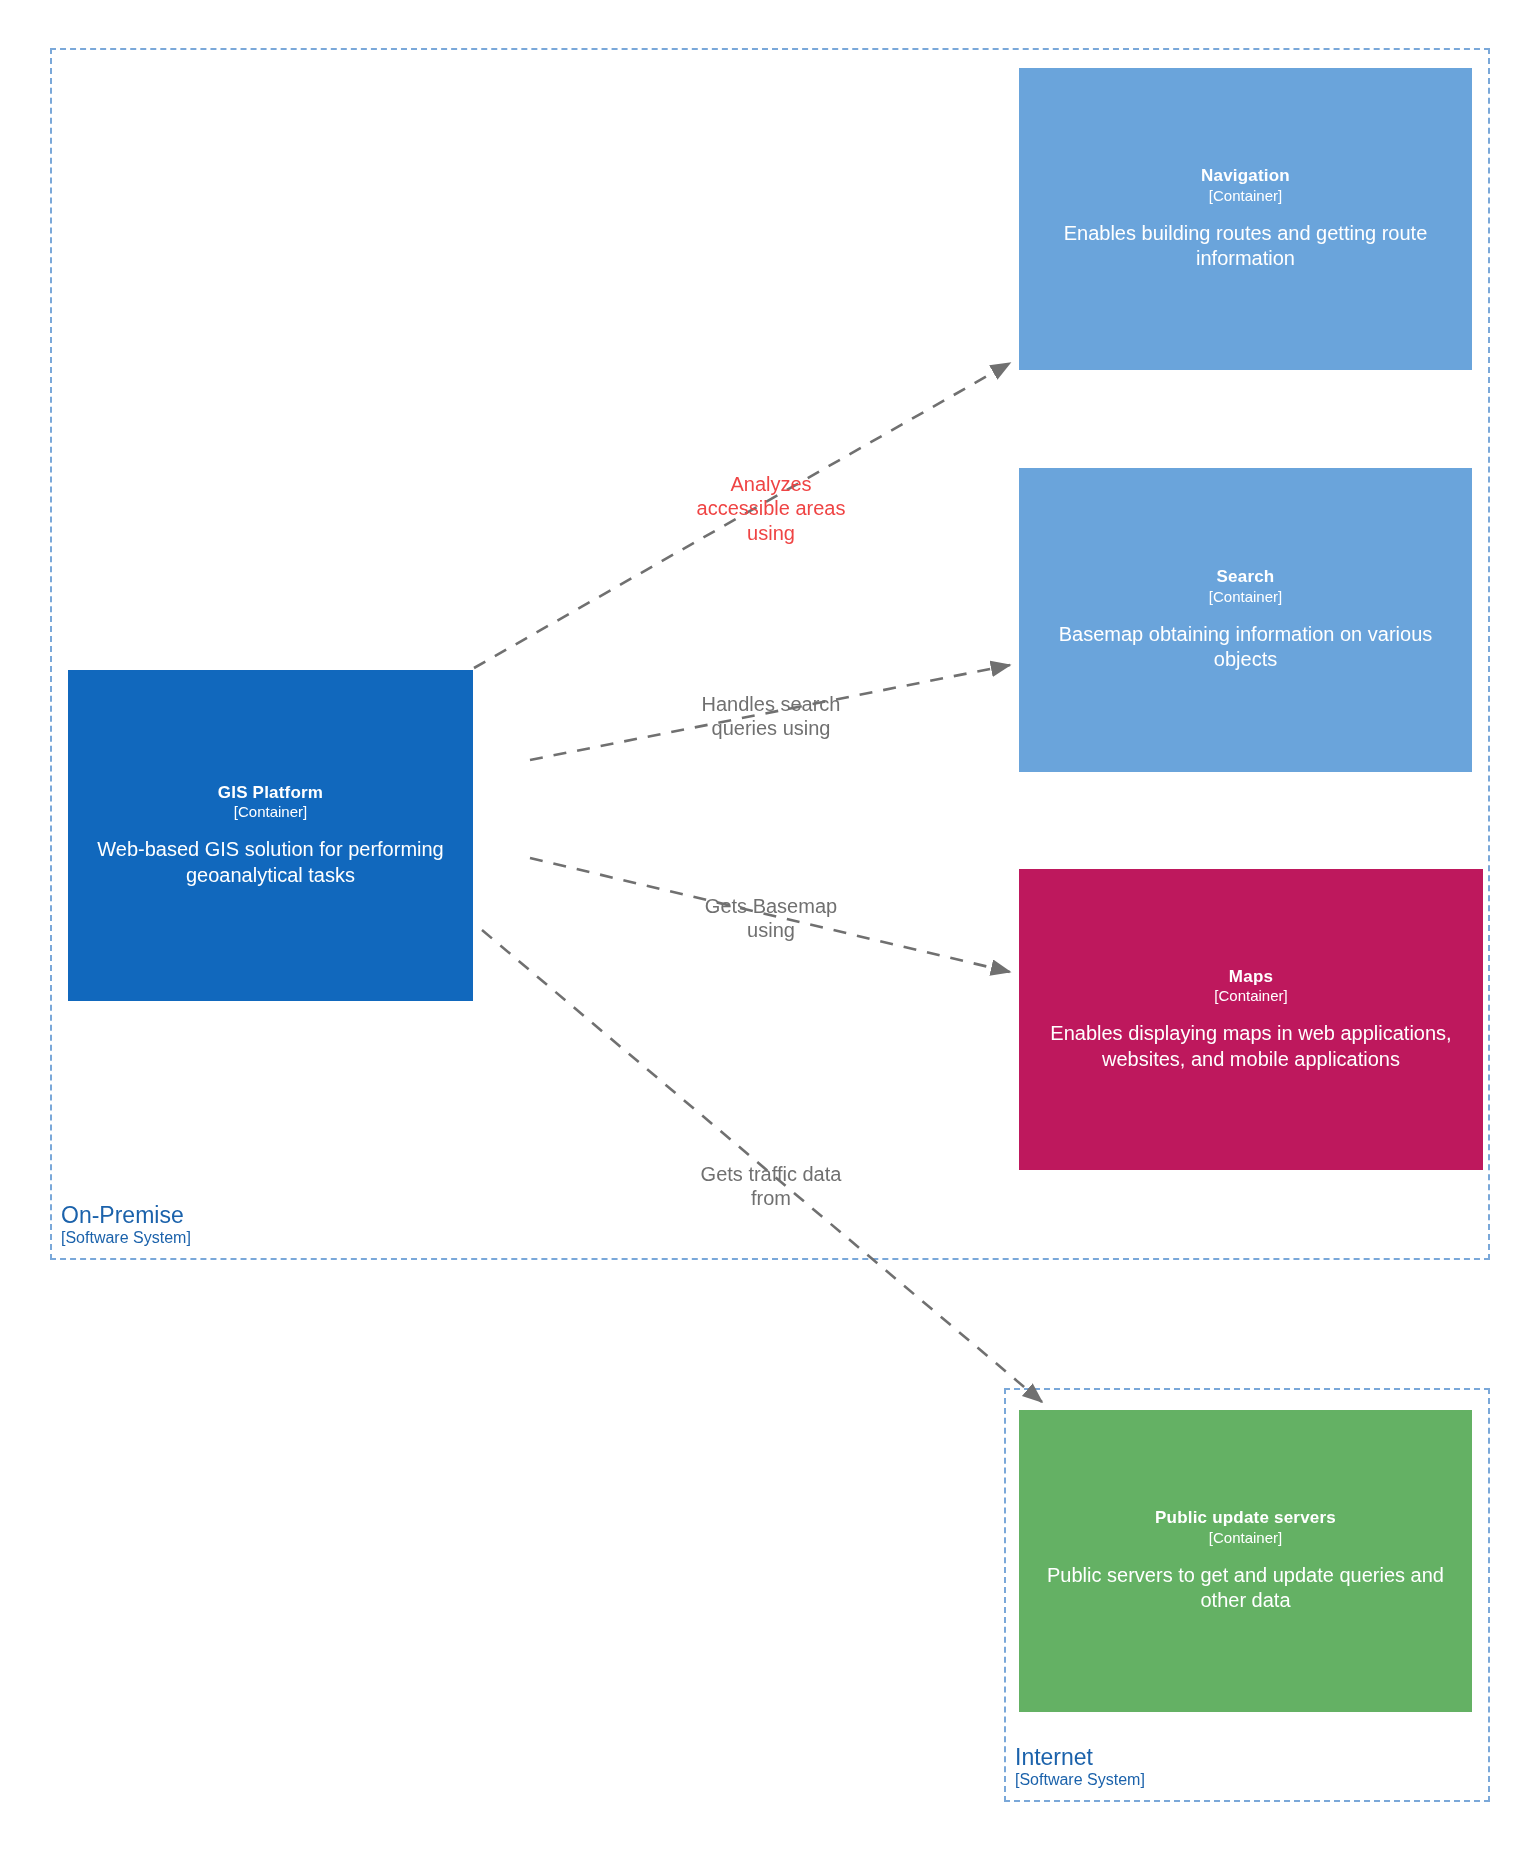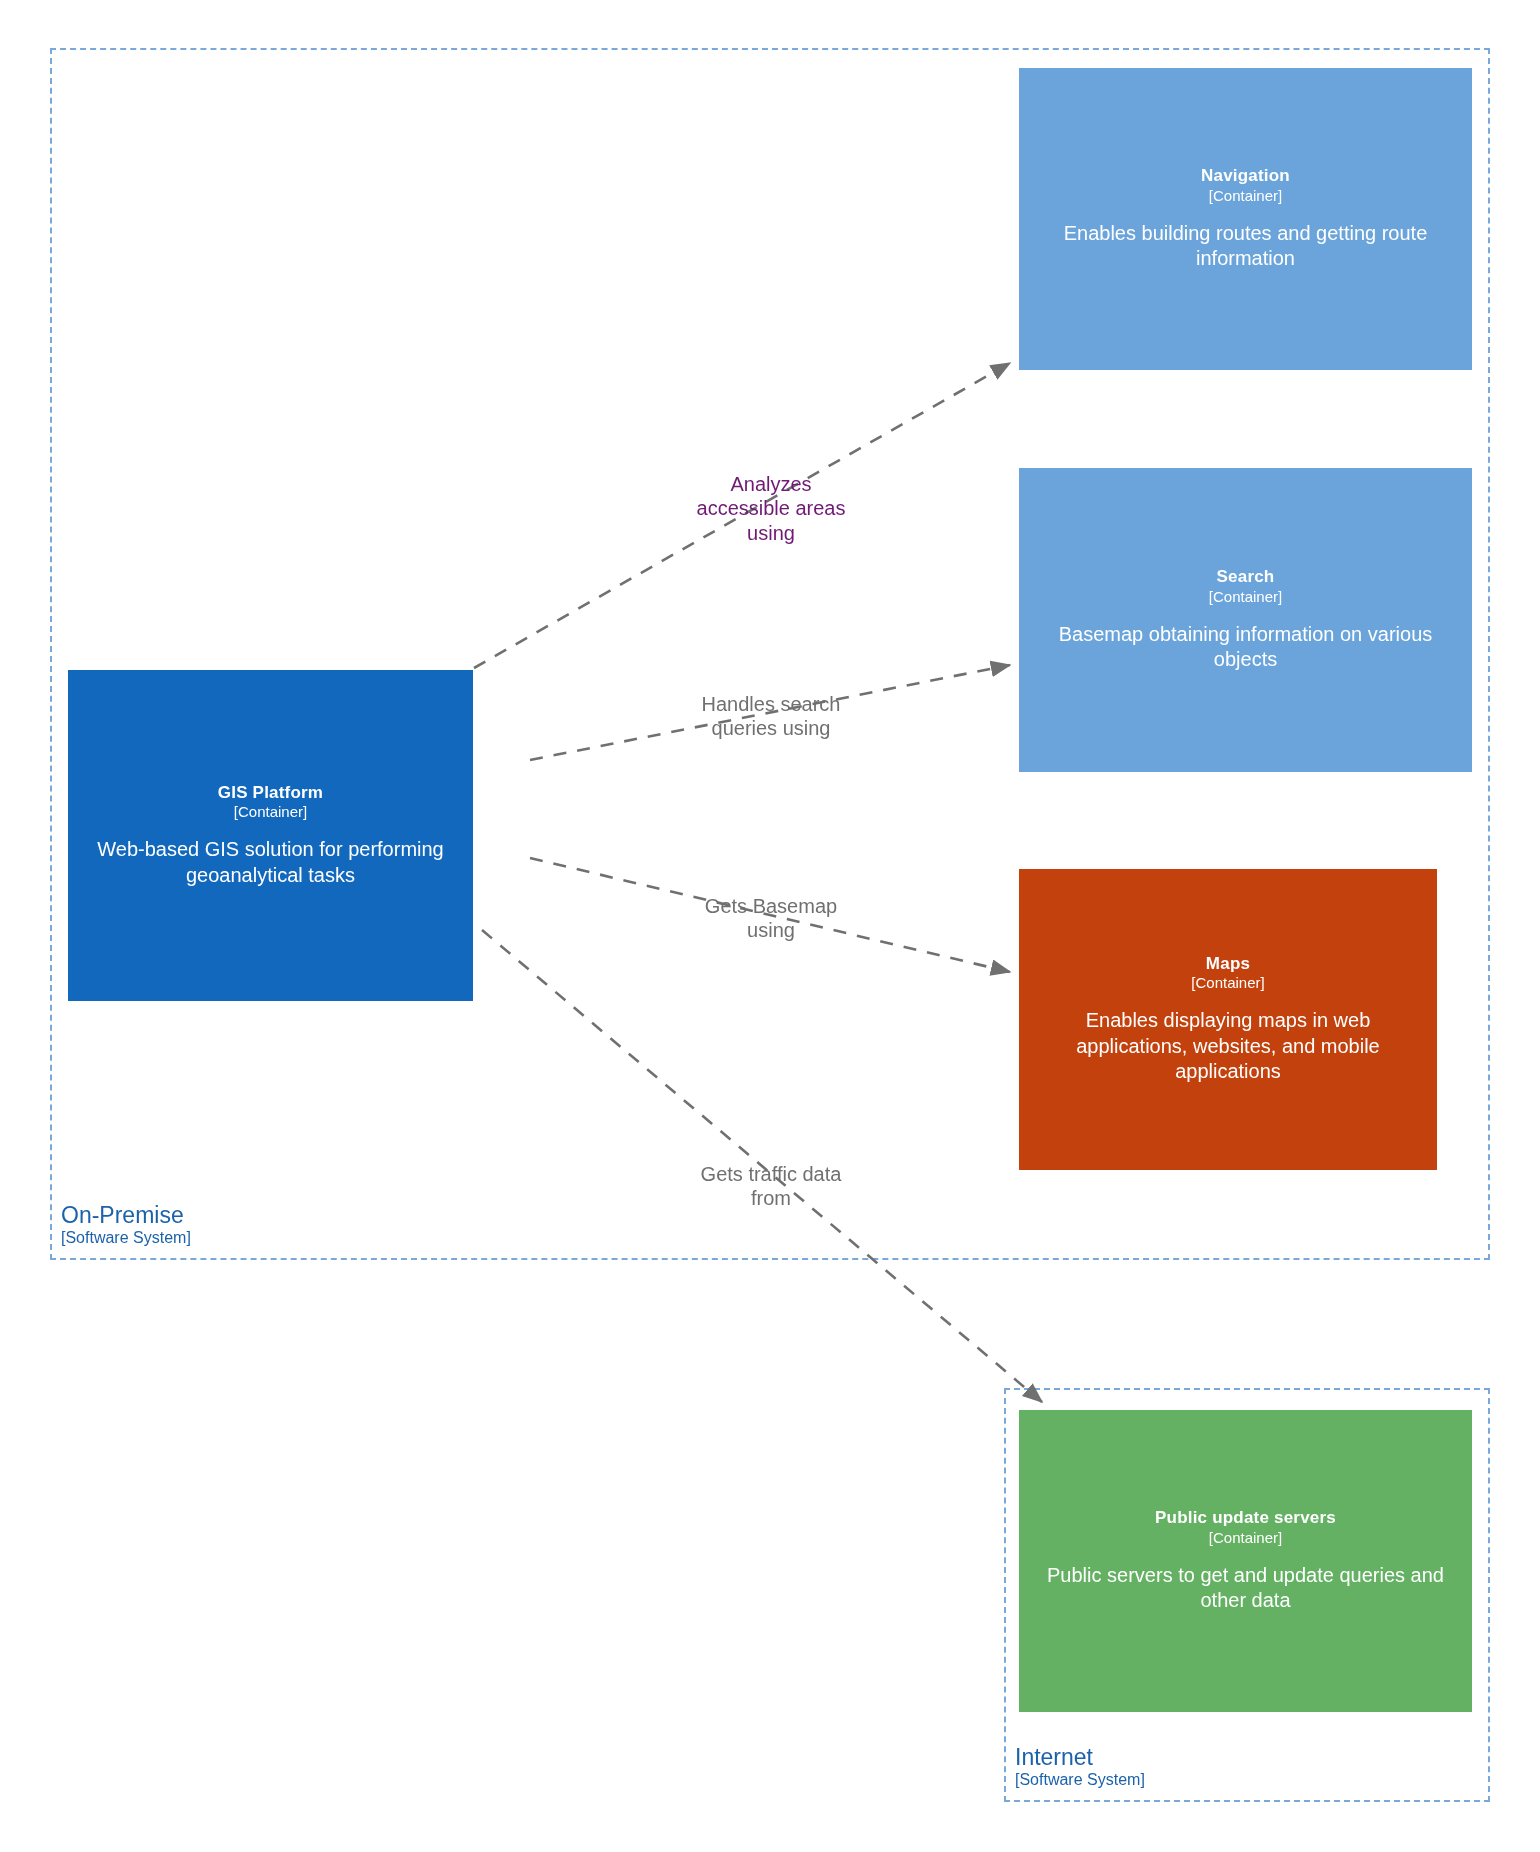--- a/index.html
+++ b/index.html
@@ -124,21 +124,21 @@
 
     <path d="M 474 668 L 1010 363" fill="none" stroke="#707070" stroke-width="2.6" stroke-dasharray="13 11" marker-end="url(#arrowhead)"></path>
 
     <path d="M 530 760 L 1010 665" fill="none" stroke="#707070" stroke-width="2.6" stroke-dasharray="13 11" marker-end="url(#arrowhead)"></path>
 
     <path d="M 530 858 L 1010 972" fill="none" stroke="#707070" stroke-width="2.6" stroke-dasharray="13 11" marker-end="url(#arrowhead)"></path>
 
     <path d="M 482 930 L 1042 1402" fill="none" stroke="#707070" stroke-width="2.6" stroke-dasharray="13 11" marker-end="url(#arrowhead)"></path>
   </svg>
 
-  <div class="rel-label" id="rel-label-0" style="left: 646px; top: 472px; width: 250px; color: #701a75;">Analyzes
+  <div class="rel-label" id="rel-label-0" style="left: 646px; top: 472px; width: 250px; color: #ef4444;">Analyzes
 accessible areas
 using</div>
   <div class="rel-label" id="rel-label-1" style="left: 646px; top: 692px; width: 250px; color: rgb(112, 112, 112);">Handles search
 queries using</div>
   <div class="rel-label" id="rel-label-2" style="left: 646px; top: 894px; width: 250px; color: rgb(112, 112, 112);">Gets Basemap
 using</div>
   <div class="rel-label" id="rel-label-3" style="left: 640px; top: 1162px; width: 262px; color: rgb(112, 112, 112);">Gets traffic data
 from</div>
 
   <div class="node" id="node-gis-platform" style="left: 68px; top: 670px; width: 405px; height: 331px; background: rgb(17, 104, 189); color: rgb(255, 255, 255);">
@@ -152,21 +152,21 @@
     <div class="n-type">[Container]</div>
     <div class="n-desc">Enables building routes and getting route information</div>
   </div>
 
   <div class="node" id="node-search" style="left: 1019px; top: 468px; width: 453px; height: 304px; background: rgb(106, 164, 219); color: rgb(255, 255, 255);">
     <div class="n-name">Search</div>
     <div class="n-type">[Container]</div>
     <div class="n-desc">Basemap obtaining information on various objects</div>
   </div>
 
-  <div class="node" id="node-maps" style="left: 1019px; top: 869px; width: 418px; height: 301px; background: #c2410c; color: rgb(255, 255, 255);">
+  <div class="node" id="node-maps" style="left: 1019px; top: 869px; width: 464px; height: 301px; background: #be185d; color: rgb(255, 255, 255);">
     <div class="n-name">Maps</div>
     <div class="n-type">[Container]</div>
     <div class="n-desc">Enables displaying maps in web applications, websites, and mobile applications</div>
   </div>
 
   <div class="node" id="node-public-update-servers" style="left: 1019px; top: 1410px; width: 453px; height: 302px; background: rgb(100, 177, 100); color: rgb(255, 255, 255);">
     <div class="n-name">Public update servers</div>
     <div class="n-type">[Container]</div>
     <div class="n-desc">Public servers to get and update queries and other data</div>
   </div>

